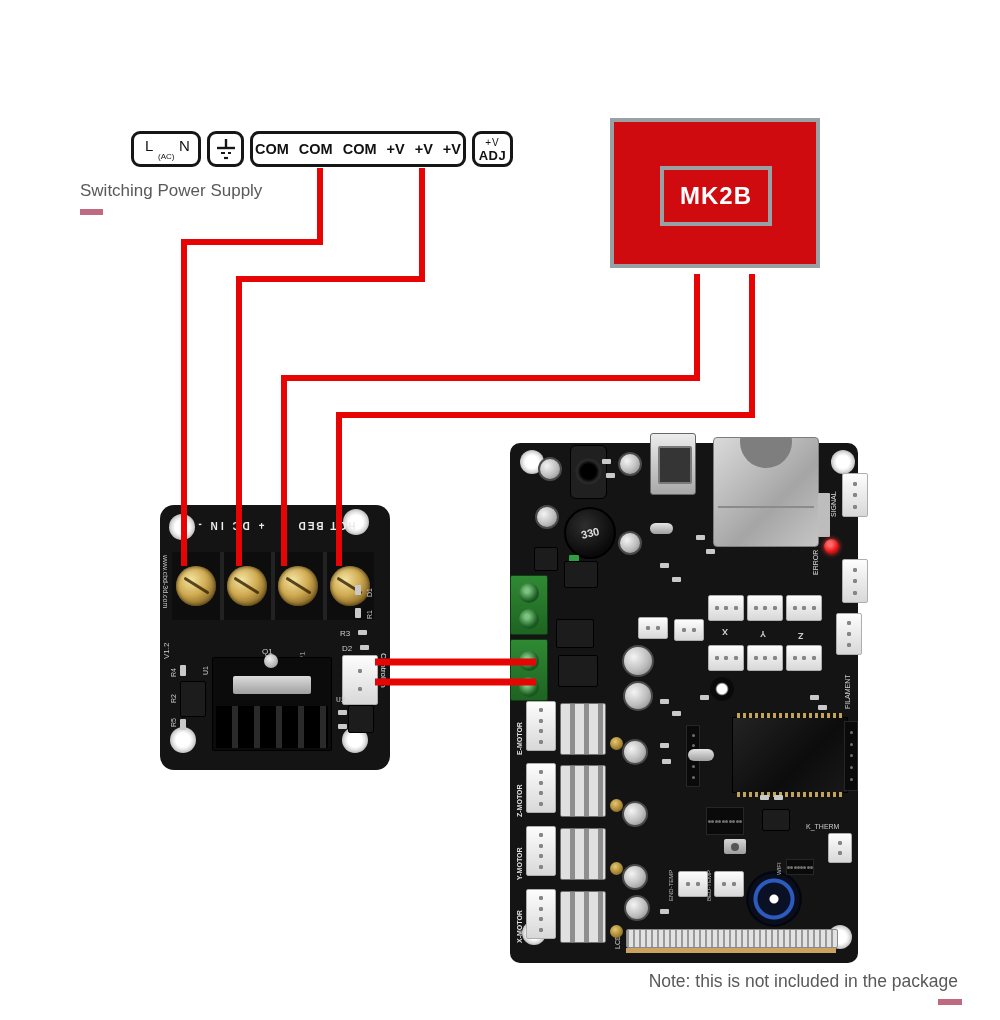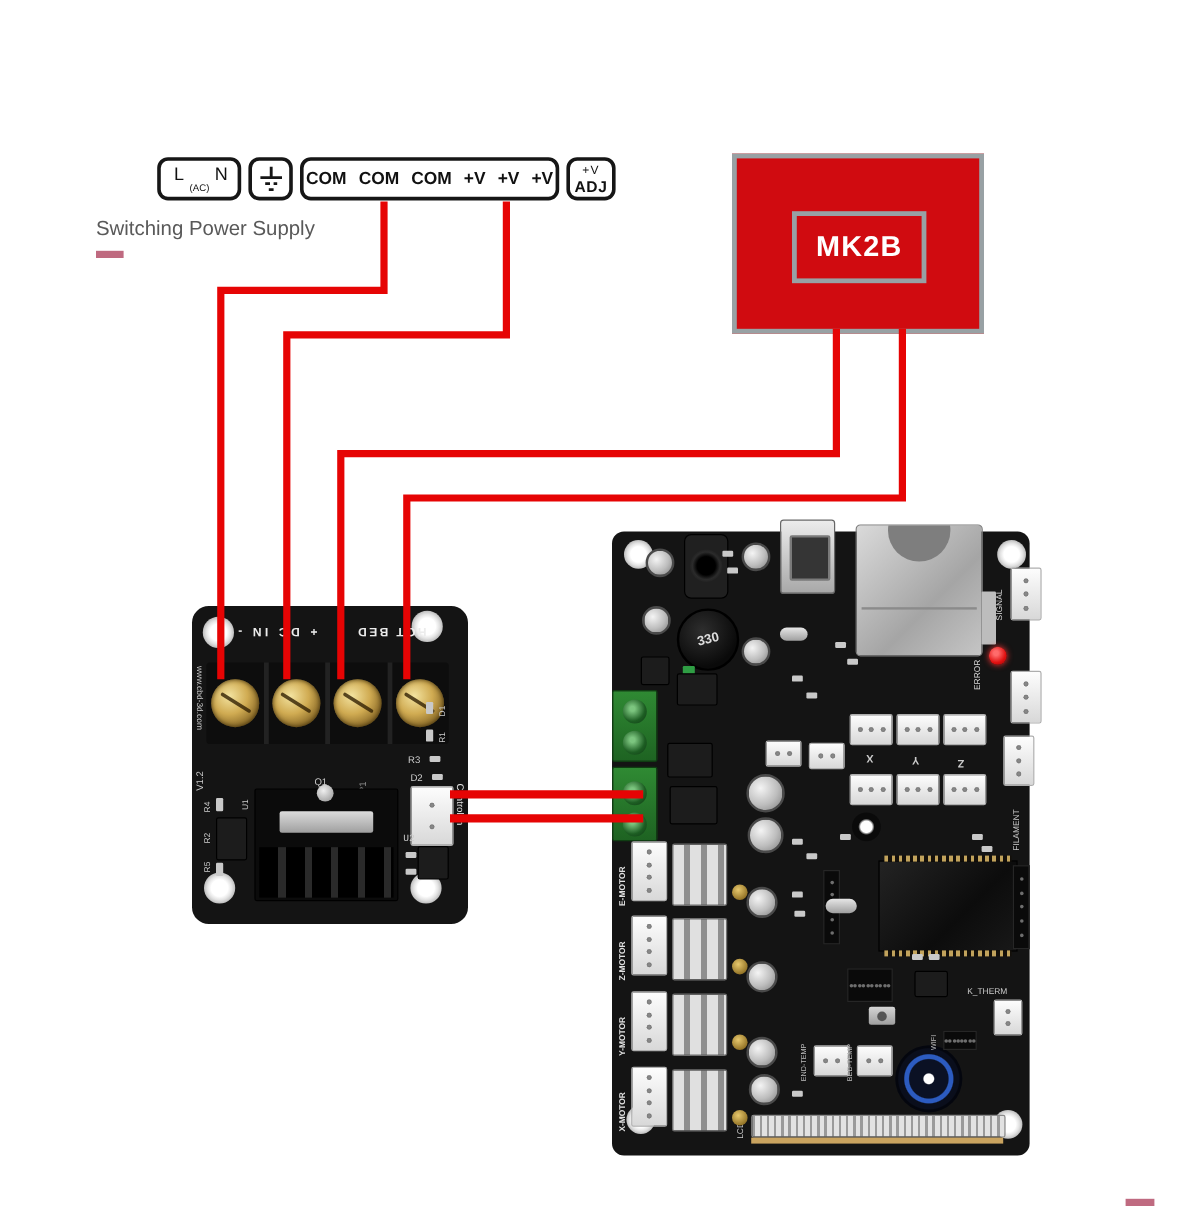--- a/index.html
+++ b/index.html
@@ -6,21 +6,21 @@
   .canvas{position:relative;width:1000px;height:1020px;background:#fff;overflow:hidden;
           font-family:"Liberation Sans",sans-serif;}
   .abs{position:absolute;}
   .title{position:absolute;left:0;top:28px;width:100%;text-align:center;
          font-size:30px;font-weight:bold;color:#d2879b;letter-spacing:.5px;}
   
   .obox{position:absolute;border:3px solid #161616;border-radius:9px;background:#fff;box-sizing:border-box;}
   .psu-label{position:absolute;left:80px;top:181px;font-size:17px;color:#595959;}
   .pinkbar{position:absolute;background:#bf6a80;}
   
-  .mk2b{position:absolute;left:610px;top:128px;width:210px;height:150px;background:#d00b10;
+  .mk2b{position:absolute;left:610px;top:118px;width:210px;height:150px;background:#d00b10;
         border:4px solid #98a1a4;box-sizing:border-box;z-index:20;}
   .mk2b-inner{position:absolute;left:46px;top:44px;width:112px;height:60px;border:4px solid #98a1a4;
         box-sizing:border-box;display:flex;align-items:center;justify-content:center;
         color:#fff;font-size:24px;font-weight:bold;letter-spacing:1px;}
   
   .board{position:absolute;background:#141414;z-index:10;}
   .hole{position:absolute;border-radius:50%;
         background:radial-gradient(circle,#ffffff 38%,#e3e3e3 55%,#ababab 78%,#8a8a8a 100%);}
   .screw{position:absolute;border-radius:50%;box-shadow:inset 0 0 4px #3c2d0c;
         background:radial-gradient(circle at 38% 35%,#f3e3a0,#d0ab52 42%,#8a6a28 75%,#5a4416 100%);}
@@ -412,15 +412,16 @@
 
   <svg class="wires" width="1000" height="1020" viewBox="0 0 1000 1020">
     <polyline points="320,168 320,242 184,242 184,566" fill="none" stroke="#e60404" stroke-width="6"></polyline>
     <polyline points="422,168 422,279 239,279 239,566" fill="none" stroke="#e60404" stroke-width="6"></polyline>
     <polyline points="697,274 697,378 284,378 284,566" fill="none" stroke="#e60404" stroke-width="6"></polyline>
     <polyline points="752,274 752,415 339,415 339,566" fill="none" stroke="#e60404" stroke-width="6"></polyline>
     <polyline points="375,662 536,662" fill="none" stroke="#e60404" stroke-width="7"></polyline>
     <polyline points="375,682 536,682" fill="none" stroke="#e60404" stroke-width="7"></polyline>
   </svg>
 
+  <div class="note">Note: this is not included in the package</div>
   <div class="pinkbar" style="left:938px;top:999px;width:24px;height:6px;"></div>
 
 </div>
 
 </body></html>

